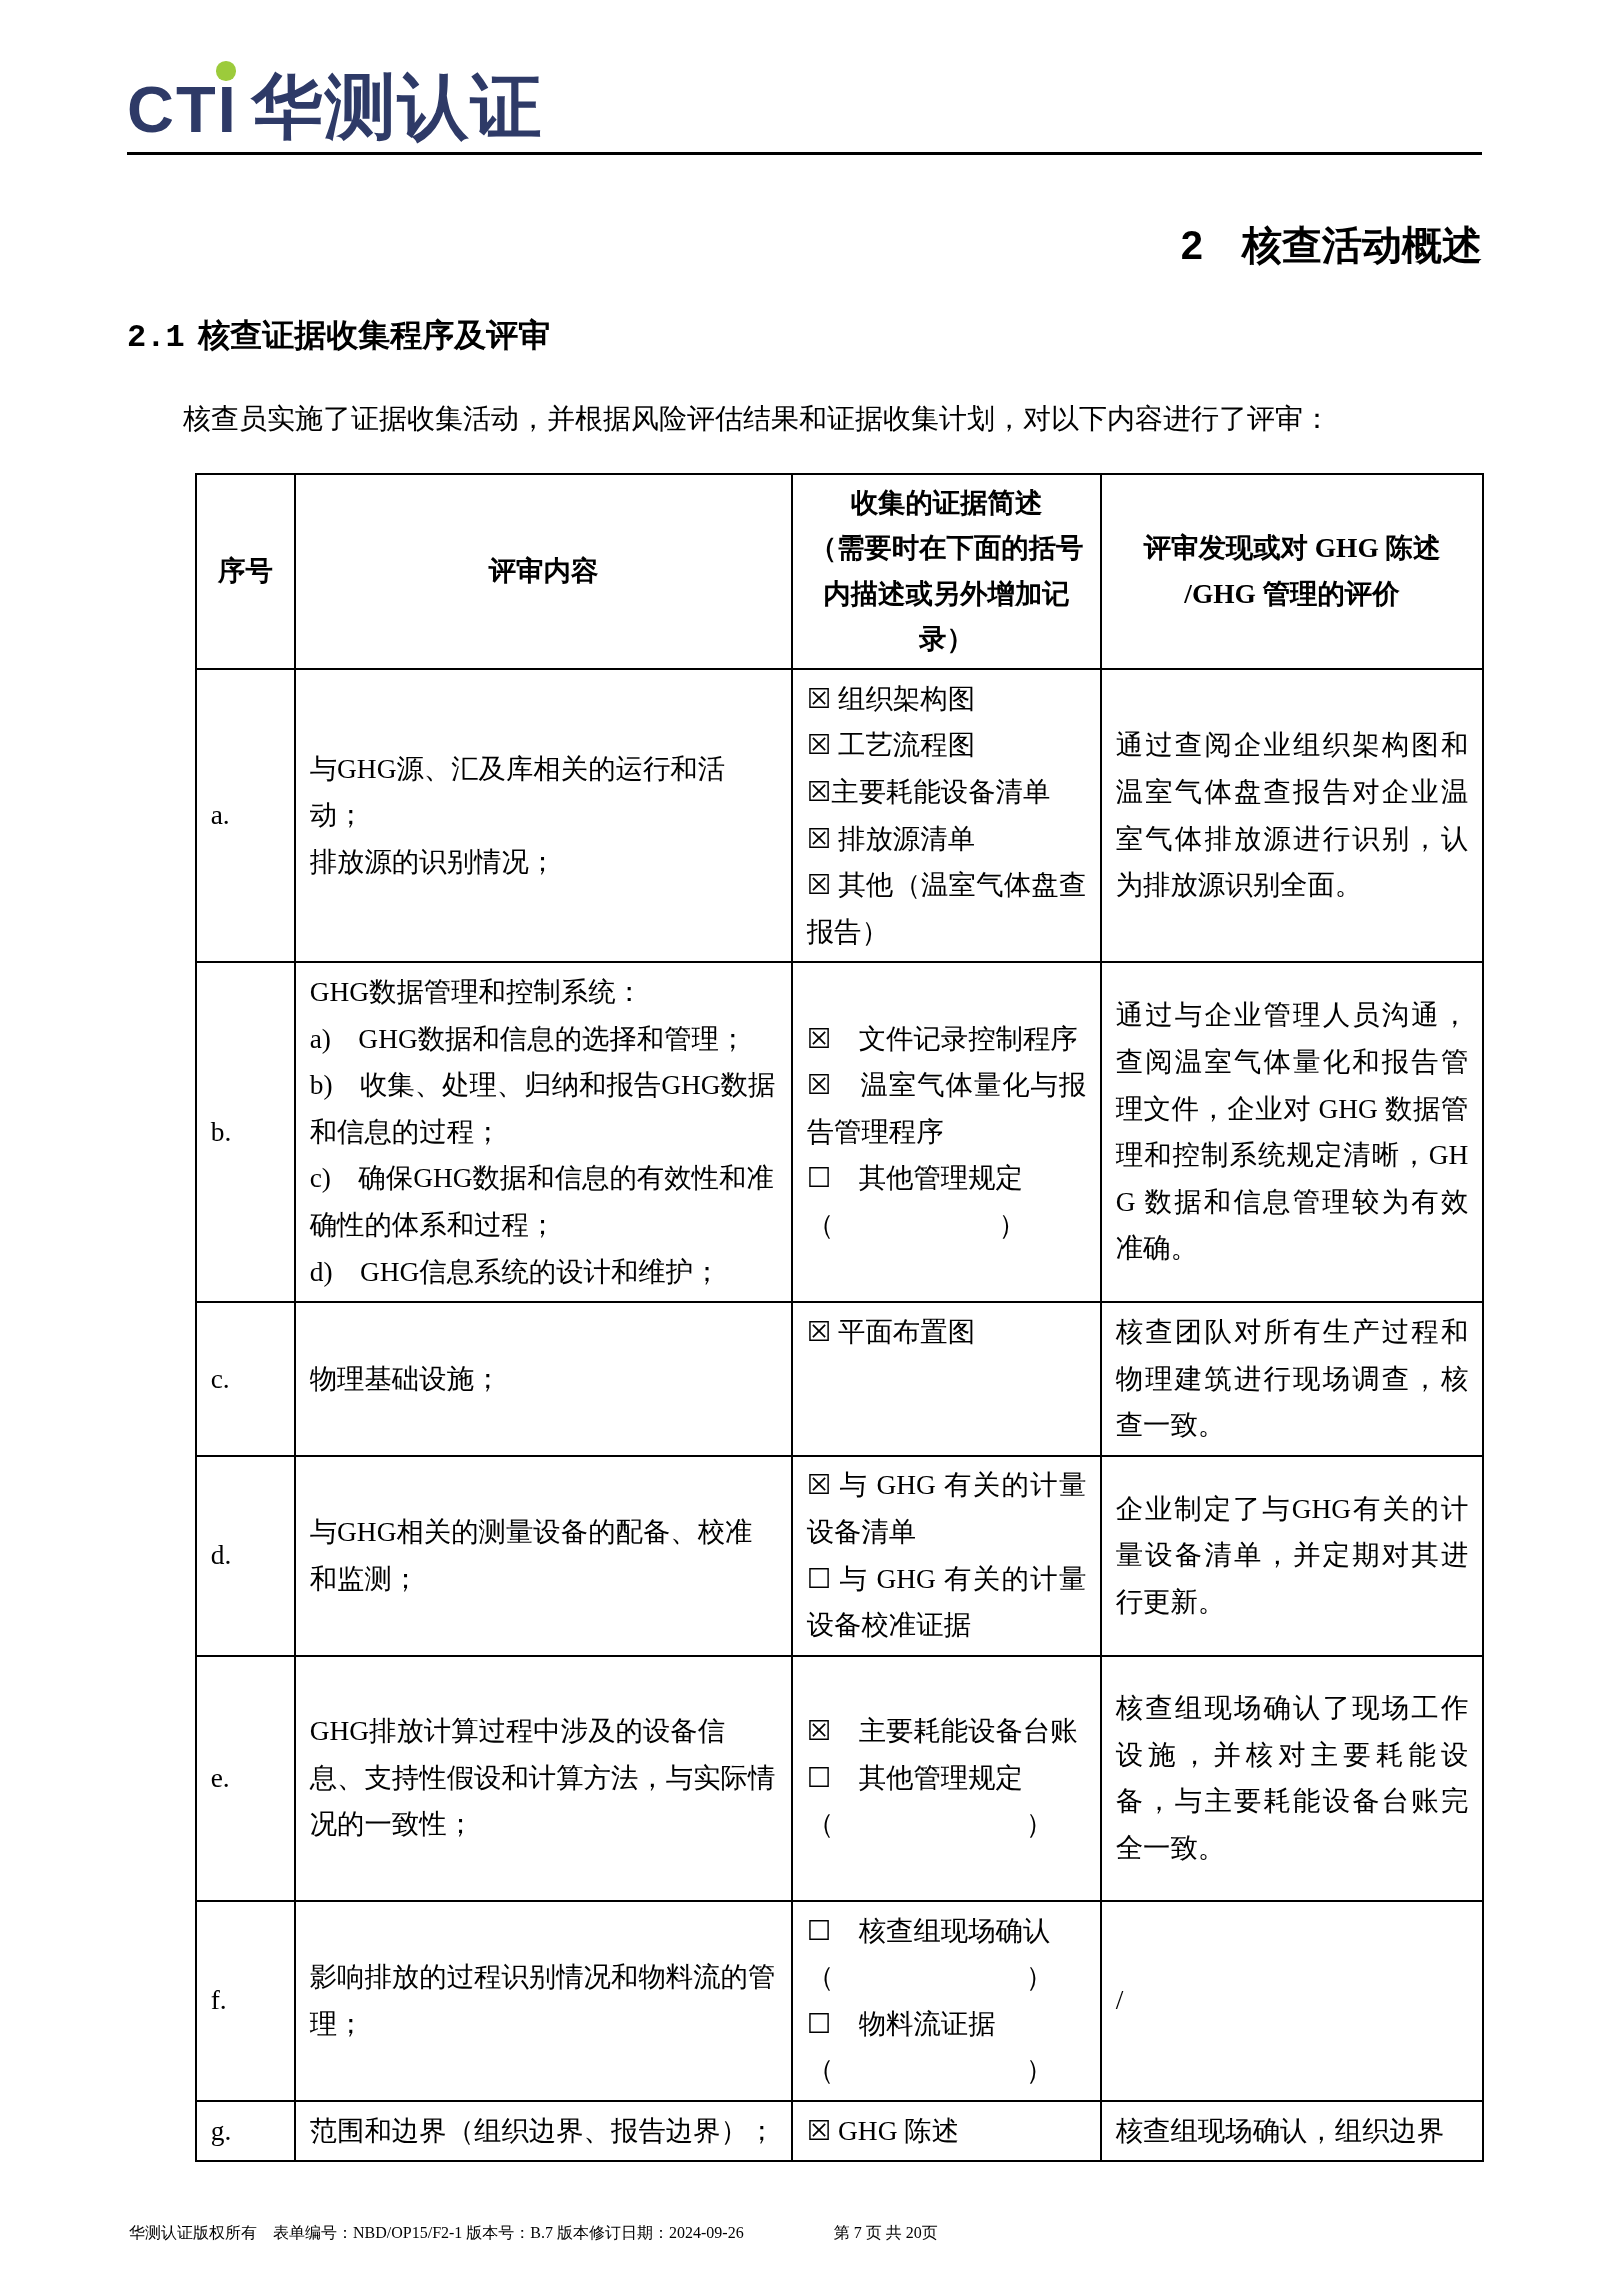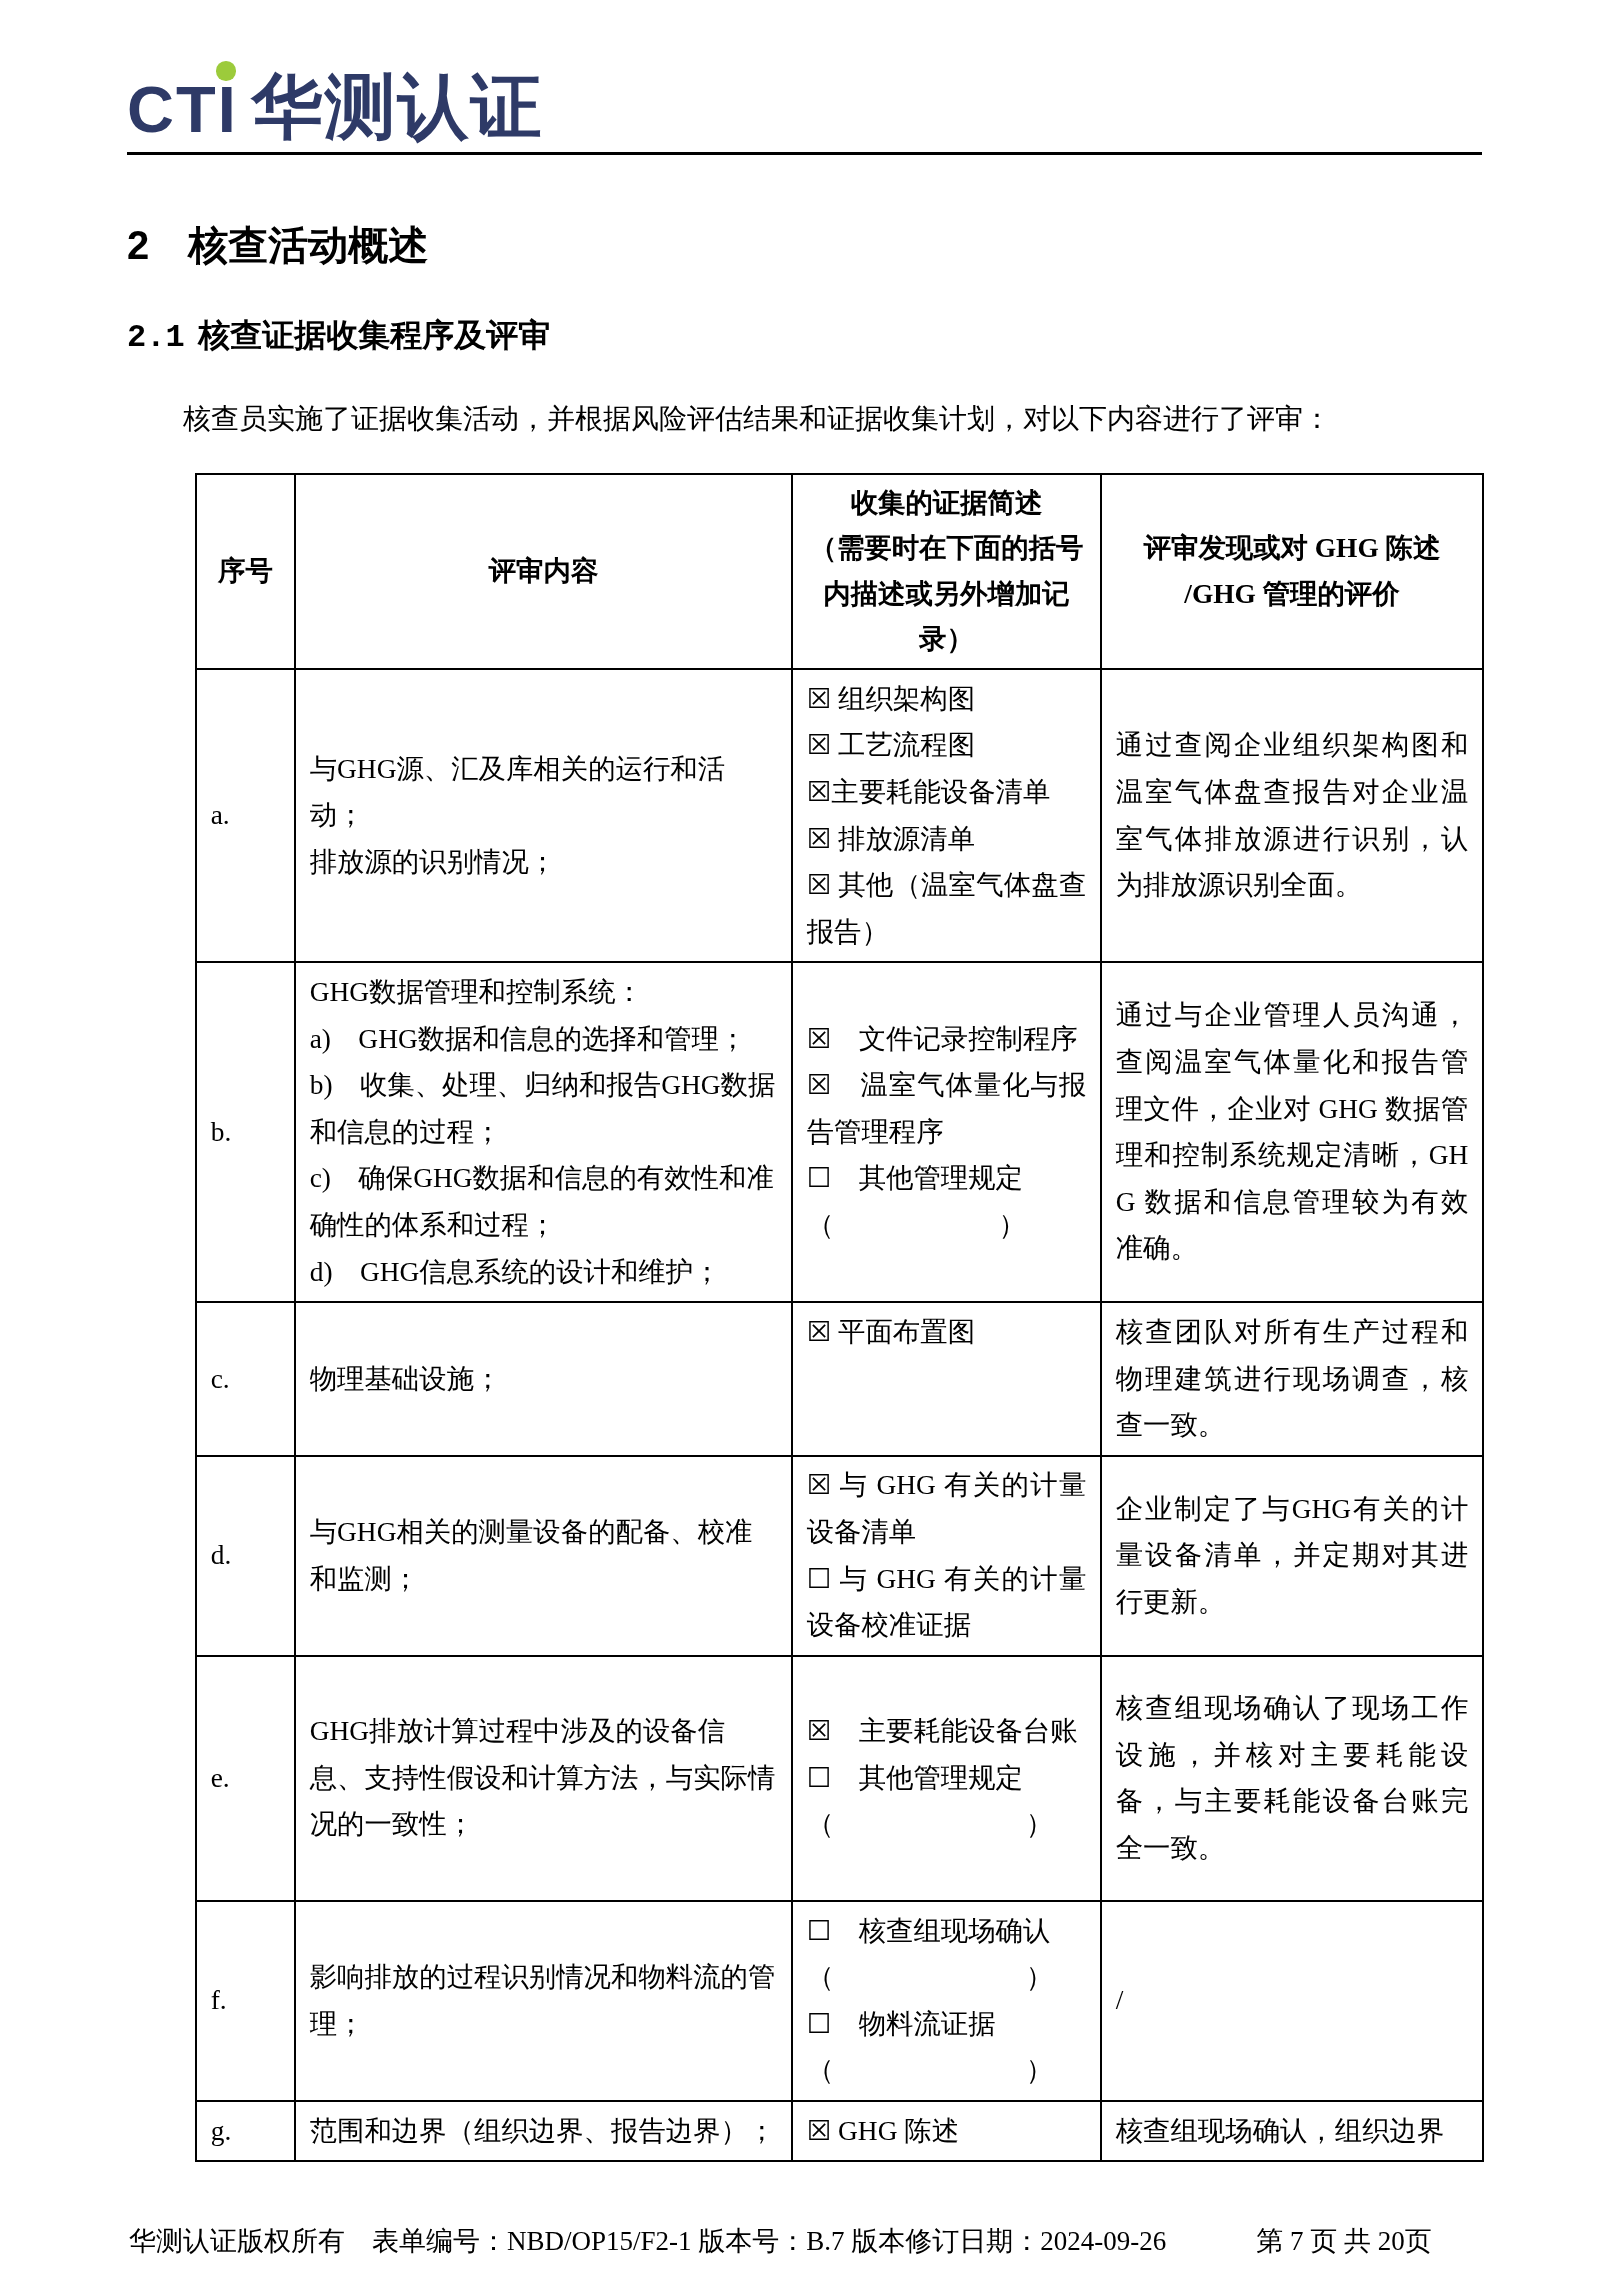--- a/index.html
+++ b/index.html
@@ -23,21 +23,21 @@
   .logo-dot {
     position:absolute; top:-15.7px; right:2px; width:19.6px; height:19.6px;
     border-radius:50%; background:#9ccb3b; display:block;
   }
   .logo-brand {
     font-family:"Liberation Sans","DejaVu Sans",sans-serif;
     font-weight:700; font-size:71px; color:#2e3a67; margin-left:13.7px; letter-spacing:2px;
   }
   
   .h1 { margin-top:63px; font-family:"Liberation Sans","DejaVu Sans",sans-serif;
-        font-weight:700; font-size:40px; }
+        font-weight:700; font-size:40px;text-align:right; }
   .h1 .num { display:inline-block; margin-right:39px; }
   .h2 { margin-top:41px; font-family:Liberation Mono, monospace;
         font-weight:700; font-size:32px; }
   .h2 .num { display:inline-block; margin-right:13.7px; }
   .intro { margin-top:29px; font-size:28px; line-height:2.25; text-indent:2em; }
   
   table.review {
     margin-top:23.5px; margin-left:68px; width:1287px;
     border-collapse:collapse; table-layout:fixed;
     font-size:27.4px; line-height:1.7;
@@ -49,21 +49,21 @@
   table.review th {
     font-weight:700; text-align:center; white-space:pre-line; line-height:1.65;
   }
   thead tr { height:160px; }
   td.c-no { padding-left:27.4px; }
   td.c-content { text-align:left; }
   td.c-evidence, td.c-finding { text-align:justify; }
   .pre { white-space:pre-line; }
   
   .ftr {
-    margin-top:61px; margin-left:2px; font-size:27px; white-space:nowrap;
+    margin-top:61px; margin-left:2px; font-size:16px; white-space:nowrap;
     display:flex; align-items:baseline;
   }
   .ftr .right { margin-left:90px; }
 </style>
 </head>
 <body>
 
 <div class="page">
 
   <header class="hdr">

